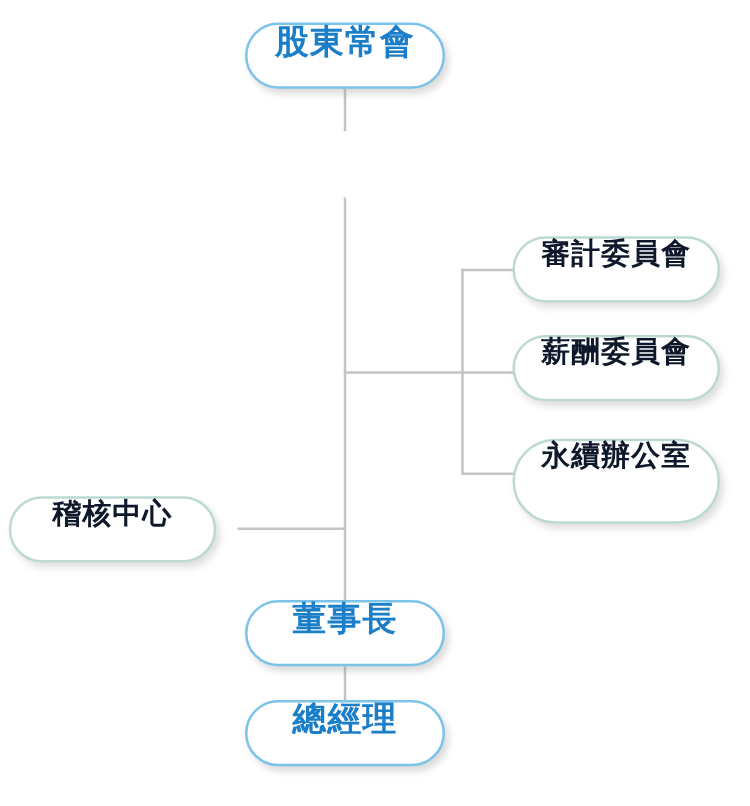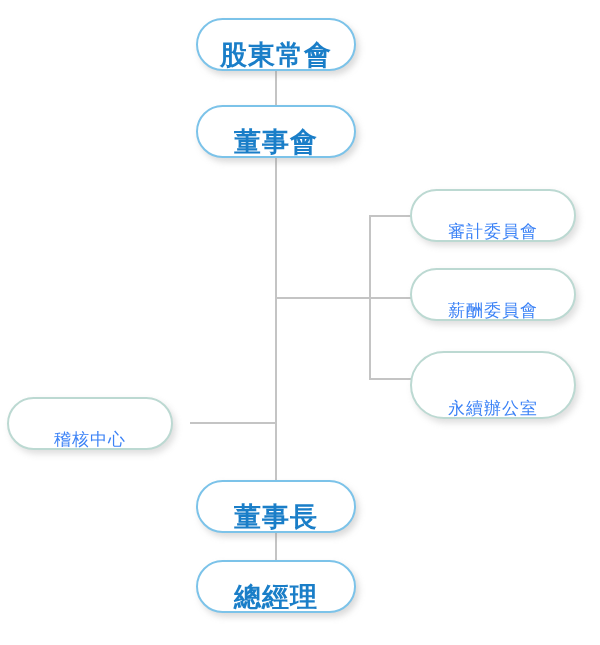--- a/index.html
+++ b/index.html
@@ -24,21 +24,21 @@
     background: #c4c4c4;
   }
   .line.v { width: 2px; }
   .line.h { height: 2px; }
 
   
   .node {
     position: absolute;
     box-sizing: border-box;
     display: flex;
-    align-items: flex-end;
+    align-items: flex-start;
     justify-content: center;
     background: #ffffff;
     border-radius: 999px;
     border-style: solid;
     border-width: 2px;
     white-space: nowrap;
     letter-spacing: 1px;
   }
   .node .label {
     display: block;
@@ -55,23 +55,23 @@
     font-size: 27px;
     font-weight: bold;
   }
 
   
   .node.secondary {
     border-color: #bcd9d2;
     box-shadow: 3px 4px 6px rgba(150,150,150,0.30);
   }
   .node.secondary .label {
-    color: #3b82f6;
-    font-size: 17px;
-    font-weight: normal;
+    color: #0f172a;
+    font-size: 23px;
+    font-weight: bold;
   }
 
   
   #node-shareholders { left: 196px; top: 18px;  width: 160px; height: 53px; }
   #node-board        { left: 196px; top: 105px; width: 160px; height: 53px; }
   #node-chairman     { left: 196px; top: 480px; width: 160px; height: 53px; }
   #node-president    { left: 196px; top: 560px; width: 160px; height: 53px; }
 
   #node-audit-committee  { left: 410px; top: 189px; width: 166px; height: 53px; }
   #node-comp-committee   { left: 410px; top: 268px; width: 166px; height: 53px; }
@@ -106,23 +106,20 @@
   <div class="line h" id="line-stub-1"></div>
   <div class="line h" id="line-stub-2"></div>
   <div class="line h" id="line-stub-3"></div>
 
   <div class="line h" id="line-branch-left"></div>
 
   <div class="node primary" id="node-shareholders">
     <span class="label">股東常會</span>
   </div>
 
-  <div class="node primary" id="node-board">
-    <span class="label">董事會</span>
-  </div>
 
   <div class="node secondary" id="node-audit-committee">
     <span class="label">審計委員會</span>
   </div>
 
   <div class="node secondary" id="node-comp-committee">
     <span class="label">薪酬委員會</span>
   </div>
 
   <div class="node secondary" id="node-sustain-office">

